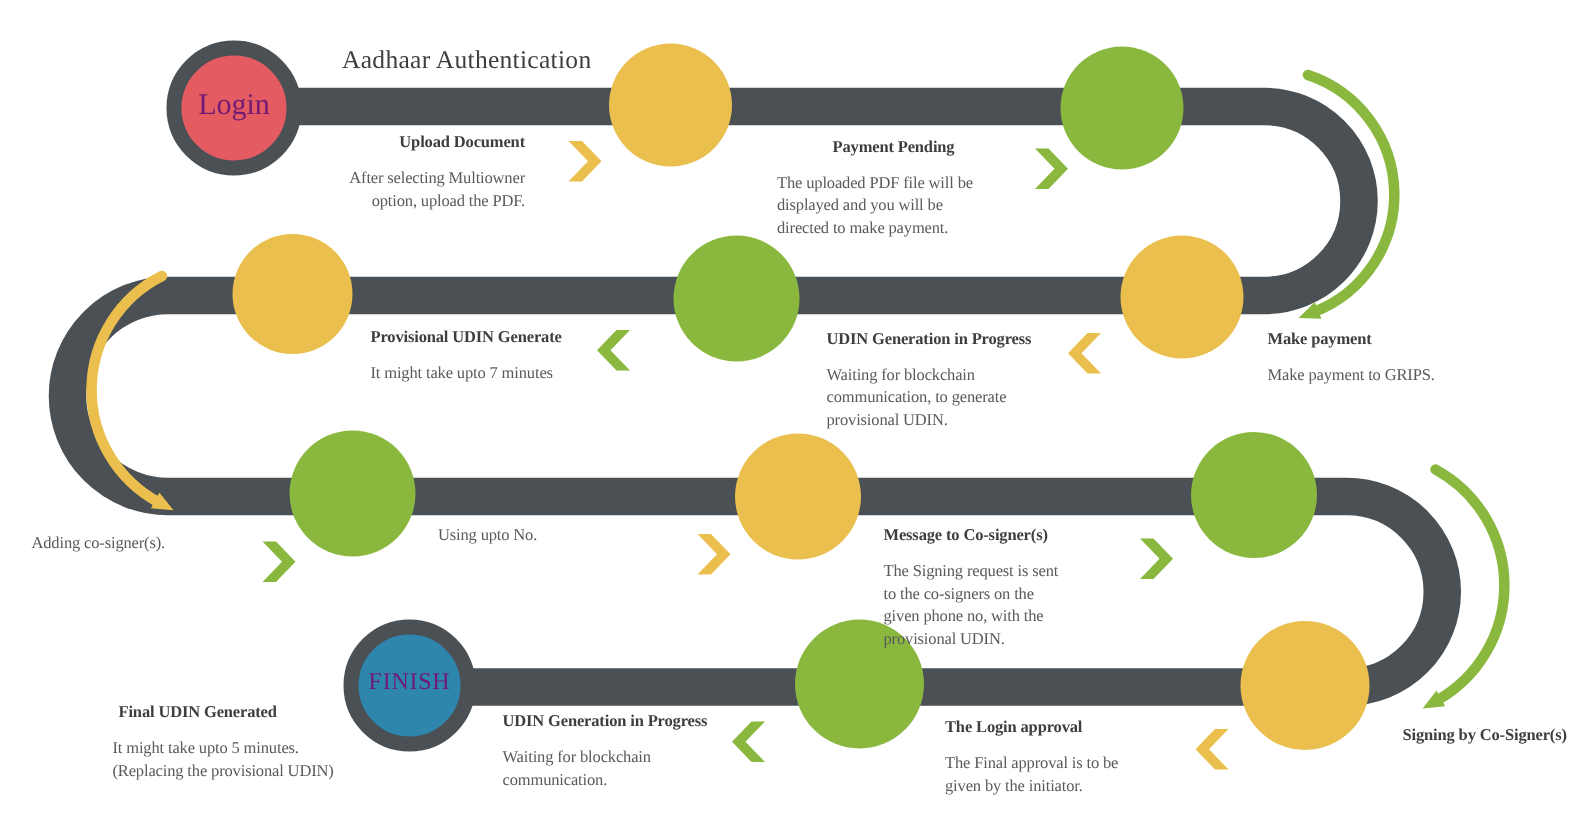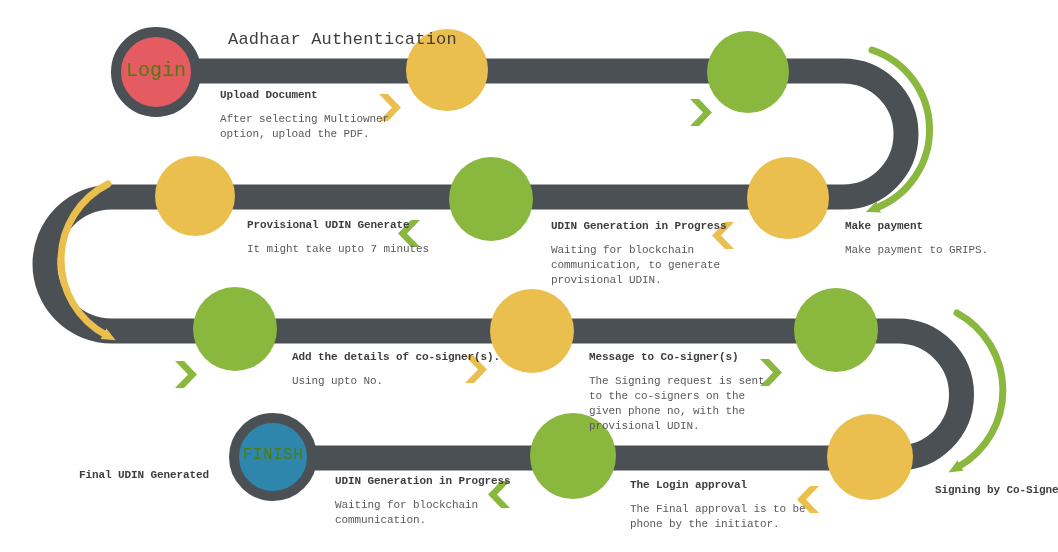--- a/index.html
+++ b/index.html
@@ -1,36 +1,36 @@
 <!DOCTYPE html>
 <html style="--c-path: #4b5055; --c-yellow: #eabf4e; --c-green: #8ab83e; --c-red: #e45c61; --c-blue: #2e86ad; --c-heading: #3e3e3e; --c-body: #595a5c;"><head>
 <meta charset="utf-8">
 <style>
   html,body{margin:0;padding:0;background:#ffffff;}
   .canvas{position:relative;width:1058px;height:552px;background:#fff;overflow:hidden;
-          font-family:Liberation Mono, monospace;}
+          font-family:Liberation Serif, serif;}
   .layer{position:absolute;left:0;top:0;}
   .track{fill:none;stroke:var(--c-path);stroke-width:25;}
   .flow-arrow{fill:none;stroke-width:7;stroke-linecap:round;}
   .stroke-green{stroke:var(--c-green);}
   .stroke-yellow{stroke:var(--c-yellow);}
   .fill-green{fill:var(--c-green);}
   .fill-yellow{fill:var(--c-yellow);}
   .fill-red{fill:var(--c-red);}
   .fill-blue{fill:var(--c-blue);}
   .ring{stroke:var(--c-path);stroke-width:10;}
   .main-title{position:absolute;left:228px;top:30px;font-size:17px;color:var(--c-heading);
               letter-spacing:.2px;}
-  .node-label{position:absolute;width:100px;text-align:center;color:#4d7c0f;}
+  .node-label{position:absolute;width:100px;text-align:center;color:#701a75;}
   .node-label.login{left:106px;top:59px;font-size:20px;}
   .node-label.finish{left:223px;top:446px;font-size:16px;letter-spacing:.5px;}
   .step{position:absolute;font-size:11px;line-height:15px;color:var(--c-body);letter-spacing:-0.1px;}
   .step-title{font-weight:bold;font-size:11px;color:var(--c-heading);margin-bottom:9px;white-space:pre;}
   .step-desc{white-space:pre;}
-  .s1{left:220px;top:88px;width:145px;text-align:left;}
+  .s1{left:205px;top:88px;width:145px;text-align:right;}
   .s2{left:518px;top:91px;width:190px;} .s2 .step-title{margin-left:37px;}
   .s3{left:845px;top:219px;width:150px;}
   .s4{left:551px;top:219px;width:160px;}
   .s5{left:247px;top:218px;width:165px;}
   .s6{left:21px;top:355px;width:160px;} .s6 .step-title{margin-bottom:11px;}
   .s7{left:292px;top:350px;width:175px;}
   .s8{left:589px;top:350px;width:145px;}
   .s9{left:935px;top:483px;width:150px;}
   .s10{left:630px;top:478px;width:145px;}
   .s11{left:335px;top:474px;width:165px;}
@@ -85,57 +85,65 @@
 
   <div class="main-title">Aadhaar Authentication</div>
   <div class="node-label login">Login</div>
   <div class="node-label finish">FINISH</div>
 
   <div class="step s1">
     <div class="step-title">Upload Document</div>
     <div class="step-desc">After selecting Multiowner
 option, upload the PDF.</div>
   </div>
+  <div class="step s2">
+    <div class="step-title">Payment Pending</div>
+    <div class="step-desc">The uploaded PDF file will be
+displayed and you will be
+directed to make payment.</div>
+  </div>
   <div class="step s3">
     <div class="step-title">Make payment</div>
     <div class="step-desc">Make payment to GRIPS.</div>
   </div>
   <div class="step s4">
     <div class="step-title">UDIN Generation in Progress</div>
     <div class="step-desc">Waiting for blockchain
 communication, to generate
 provisional UDIN.</div>
   </div>
   <div class="step s5">
     <div class="step-title">Provisional UDIN Generate</div>
     <div class="step-desc">It might take upto 7 minutes</div>
   </div>
   <div class="step s6">
+    <div class="step-desc">Adding co-signer(s).</div>
   </div>
   <div class="step s7">
-    <div class="step-title">Add the details of co-signer(s).</div>
     <div class="step-desc">Using upto No.</div>
   </div>
   <div class="step s8">
     <div class="step-title">Message to Co-signer(s)</div>
     <div class="step-desc">The Signing request is sent
 to the co-signers on the
 given phone no, with the
 provisional UDIN.</div>
   </div>
   <div class="step s9">
     <div class="step-title">Signing by Co-Signer(s)</div>
   </div>
   <div class="step s10">
     <div class="step-title">The Login approval</div>
     <div class="step-desc">The Final approval is to be
-phone by the initiator.</div>
+given by the initiator.</div>
   </div>
   <div class="step s11">
     <div class="step-title">UDIN Generation in Progress</div>
     <div class="step-desc">Waiting for blockchain
 communication.</div>
   </div>
   <div class="step s12">
     <div class="step-title">Final UDIN Generated</div>
+    <div class="step-desc">It might take upto 5 minutes.
+(Replacing the provisional UDIN)</div>
   </div>
 
 </div>
 
 </body></html>

